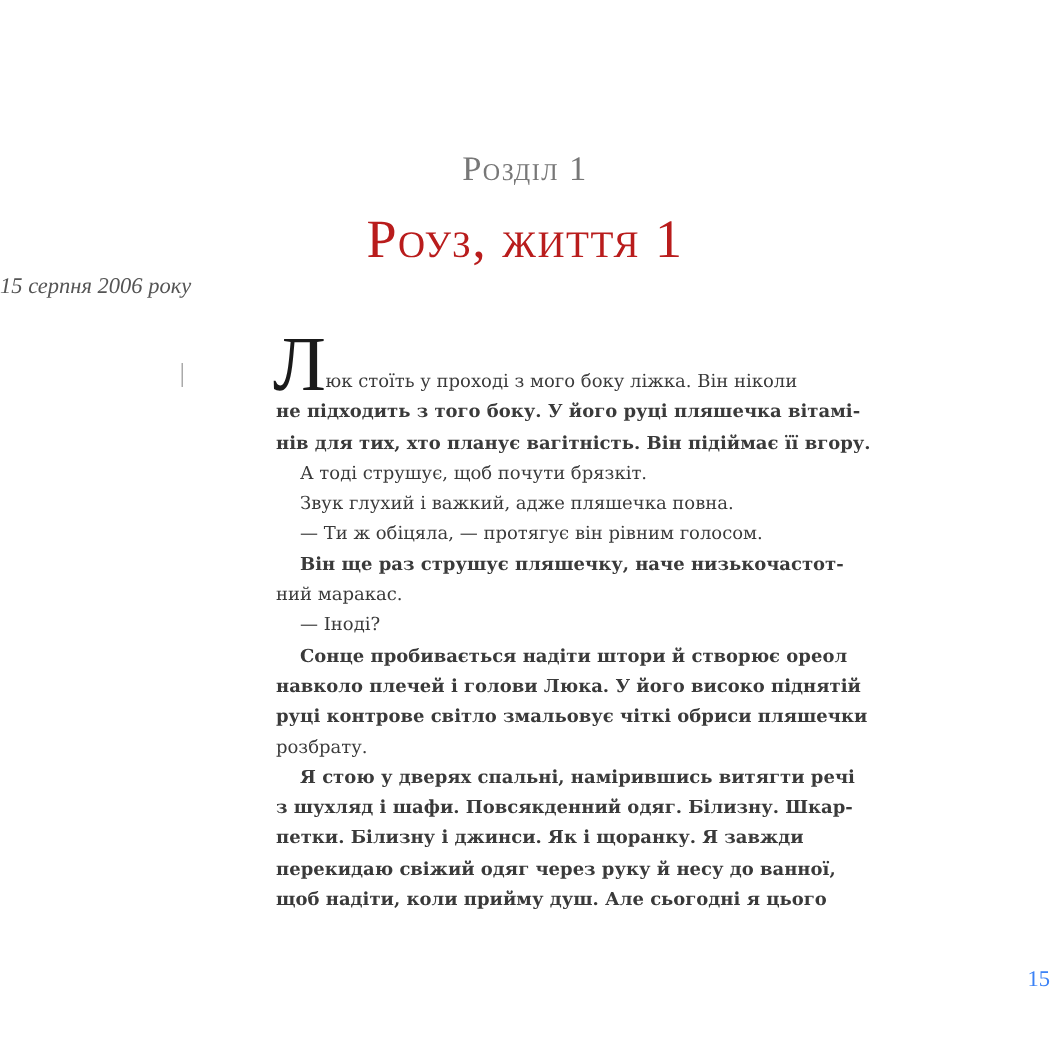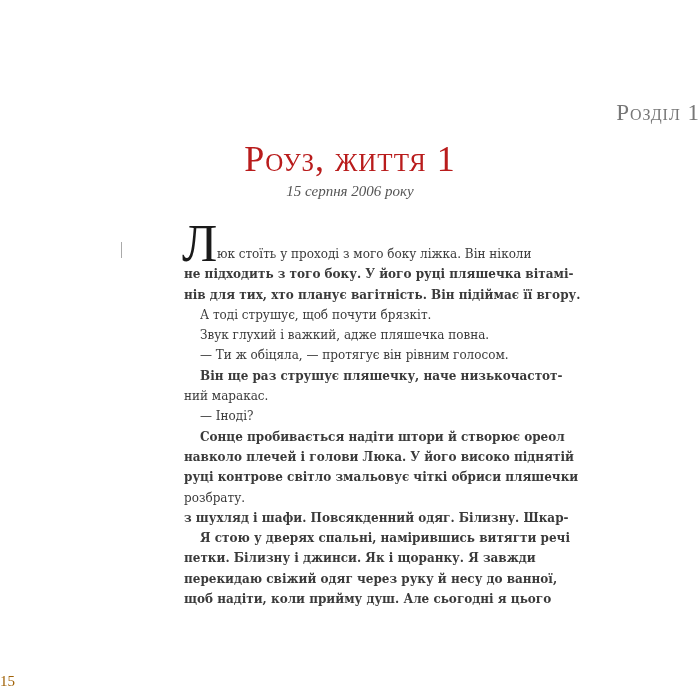--- a/index.html
+++ b/index.html
@@ -17,21 +17,21 @@
     }
     .page {
       position: absolute;
       left: 0; top: 0;
       width: 700px; height: 700px;
     }
     .chapter-label {
       position: absolute;
       top: 100px;
       left: 0; right: 0;
-      text-align: right;
+      text-align: center;
       font-family: "Liberation Serif", serif;
       font-variant: small-caps;
       font-size: 23px;
       letter-spacing: 1px;
       color: #777;
     }
     .chapter-title {
       position: absolute;
       top: 138px;
       left: 0; right: 0;
@@ -39,21 +39,21 @@
       font-family: "Liberation Serif", serif;
       font-variant: small-caps;
       font-size: 36px;
       letter-spacing: 1px;
       color: #b91c1c;
     }
     .chapter-date {
       position: absolute;
       top: 183px;
       left: 0; right: 0;
-      text-align: center;
+      text-align: left;
       font-family: "Liberation Serif", serif;
       font-style: italic;
       font-size: 15px;
       color: #555;
     }
     .margin-mark {
       position: absolute;
       left: 121px;
       top: 242px;
       width: 1px;
@@ -98,25 +98,24 @@
     .first-line-text {
       display: block;
       padding-left: 33px;
       text-align: justify;
       text-align-last: justify;
     }
     .page-number {
       position: absolute;
       top: 645px;
       left: 0; right: 0;
-      text-align: left;
+      text-align: right;
       font-family: "Liberation Serif", serif;
       font-size: 15px;
-      color: #a16207;
-      margin-top: 28px;
+      color: #3b82f6;
     }
   </style>
 </head>
 <body>
 
 <div class="page">
 
   <div class="chapter-label">Розділ 1</div>
   <div class="chapter-title">Роуз, життя 1</div>
   <div class="chapter-date">15 серпня 2006 року</div>
@@ -133,22 +132,22 @@
     <span class="line indent">А тоді струшує, щоб почути брязкіт.</span>
     <span class="line indent">Звук глухий і важкий, адже пляшечка повна.</span>
     <span class="line indent">— Ти ж обіцяла, — протягує він рівним голосом.</span>
     <span class="line indent justify">Він ще раз струшує пляшечку, наче низькочастот-</span>
     <span class="line">ний маракас.</span>
     <span class="line indent">— Іноді?</span>
     <span class="line indent justify">Сонце пробивається надіти штори й створює ореол</span>
     <span class="line justify">навколо плечей і голови Люка. У його високо піднятій</span>
     <span class="line justify">руці контрове світло змальовує чіткі обриси пляшечки</span>
     <span class="line">розбрату.</span>
+    <span class="line indent justify">Я стою у дверях спальні, намірившись витягти речі</span>
     <span class="line justify">з шухляд і шафи. Повсякденний одяг. Білизну. Шкар-</span>
-    <span class="line indent justify">Я стою у дверях спальні, намірившись витягти речі</span>
     <span class="line justify">петки. Білизну і джинси. Як і щоранку. Я завжди</span>
     <span class="line justify">перекидаю свіжий одяг через руку й несу до ванної,</span>
     <span class="line justify">щоб надіти, коли прийму душ. Але сьогодні я цього</span>
   </div>
 
   <div class="page-number">15</div>
 
 </div>
 
 </body></html>

